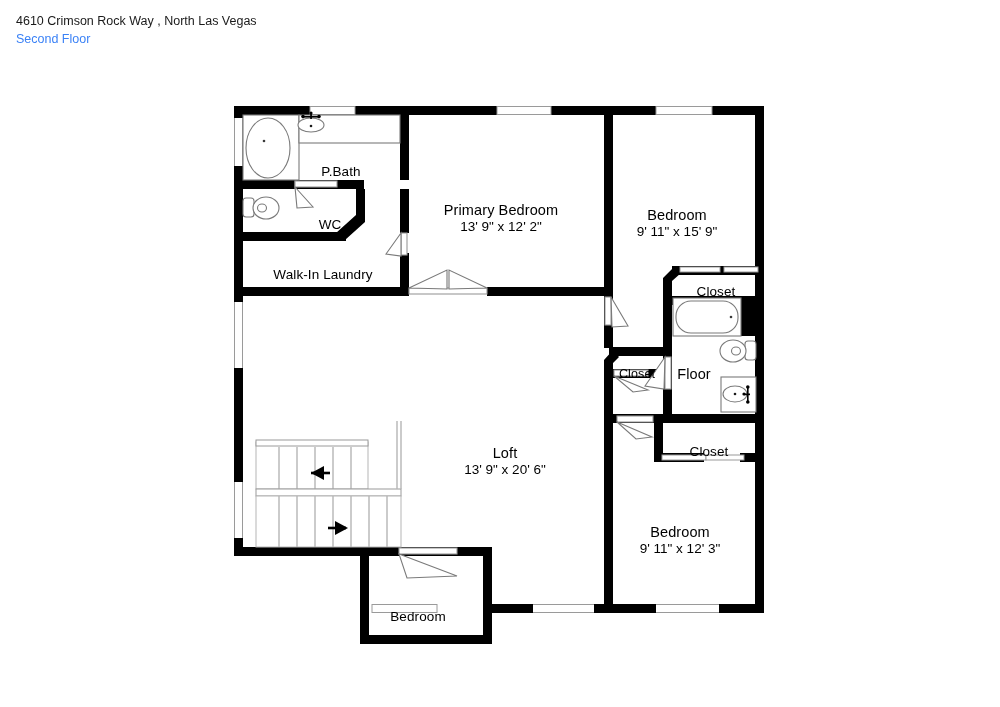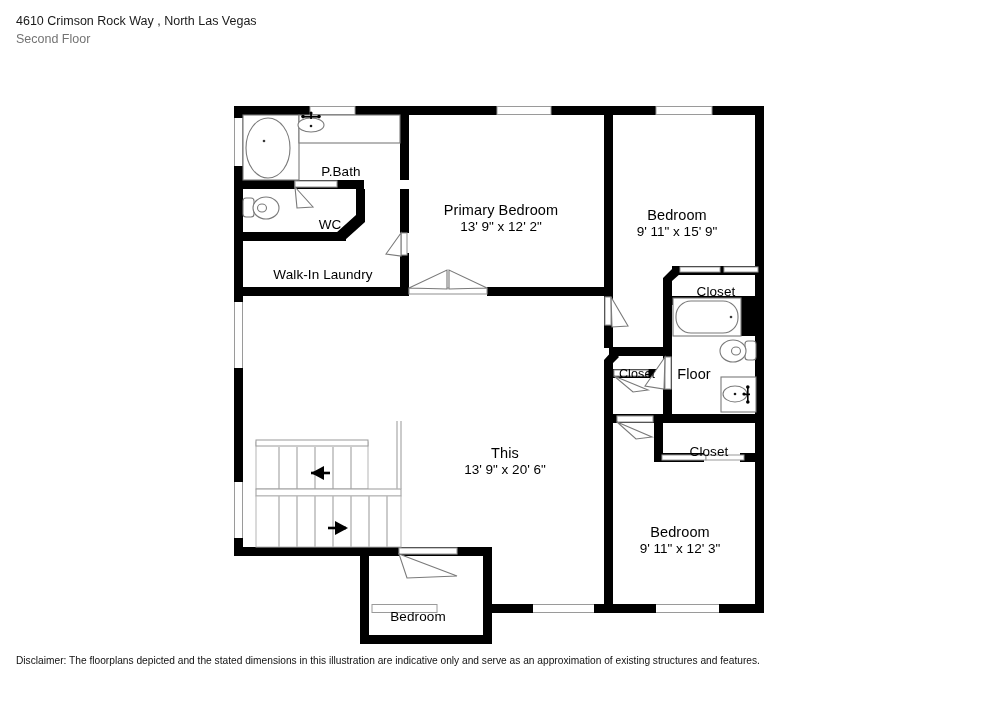--- a/index.html
+++ b/index.html
@@ -22,21 +22,21 @@
     line-height: 1.45;
   }
   #header .addr {
     font-size: 12.5px;
     color: #1a1a1a;
     white-space: pre;
     text-align: right;
   }
   #header .floor {
     font-size: 12.5px;
-    color: #737373;
+    color: #3b82f6;
     white-space: pre;
   }
   #plan {
     position: absolute;
     left: 0;
     top: 0;
     width: 1000px;
     height: 707px;
   }
   #footer {
@@ -328,27 +328,26 @@
     <div class="roomlabel" style="left: 694px; top: 366px;">
       <span class="nm">Floor</span>
     </div>
     <div class="roomlabel sm" style="left: 637px; top: 367px;">
       <span class="nm">Closet</span>
     </div>
     <div class="roomlabel md" style="left: 709px; top: 444px;">
       <span class="nm">Closet</span>
     </div>
     <div class="roomlabel" style="left: 505px; top: 445px;">
-      <span class="nm">This</span>
+      <span class="nm">Loft</span>
       <span class="dm">13' 9" x 20' 6"</span>
     </div>
     <div class="roomlabel" style="left: 680px; top: 524px;">
       <span class="nm">Bedroom</span>
       <span class="dm">9' 11" x 12' 3"</span>
     </div>
     <div class="roomlabel md" style="left: 418px; top: 609px;">
       <span class="nm">Bedroom</span>
     </div>
   </div>
 
 <div id="footer">
-  <div>Disclaimer: The floorplans depicted and the stated dimensions in this illustration are indicative only and serve as an approximation of existing structures and features.</div>
 </div>
 
 </body></html>

